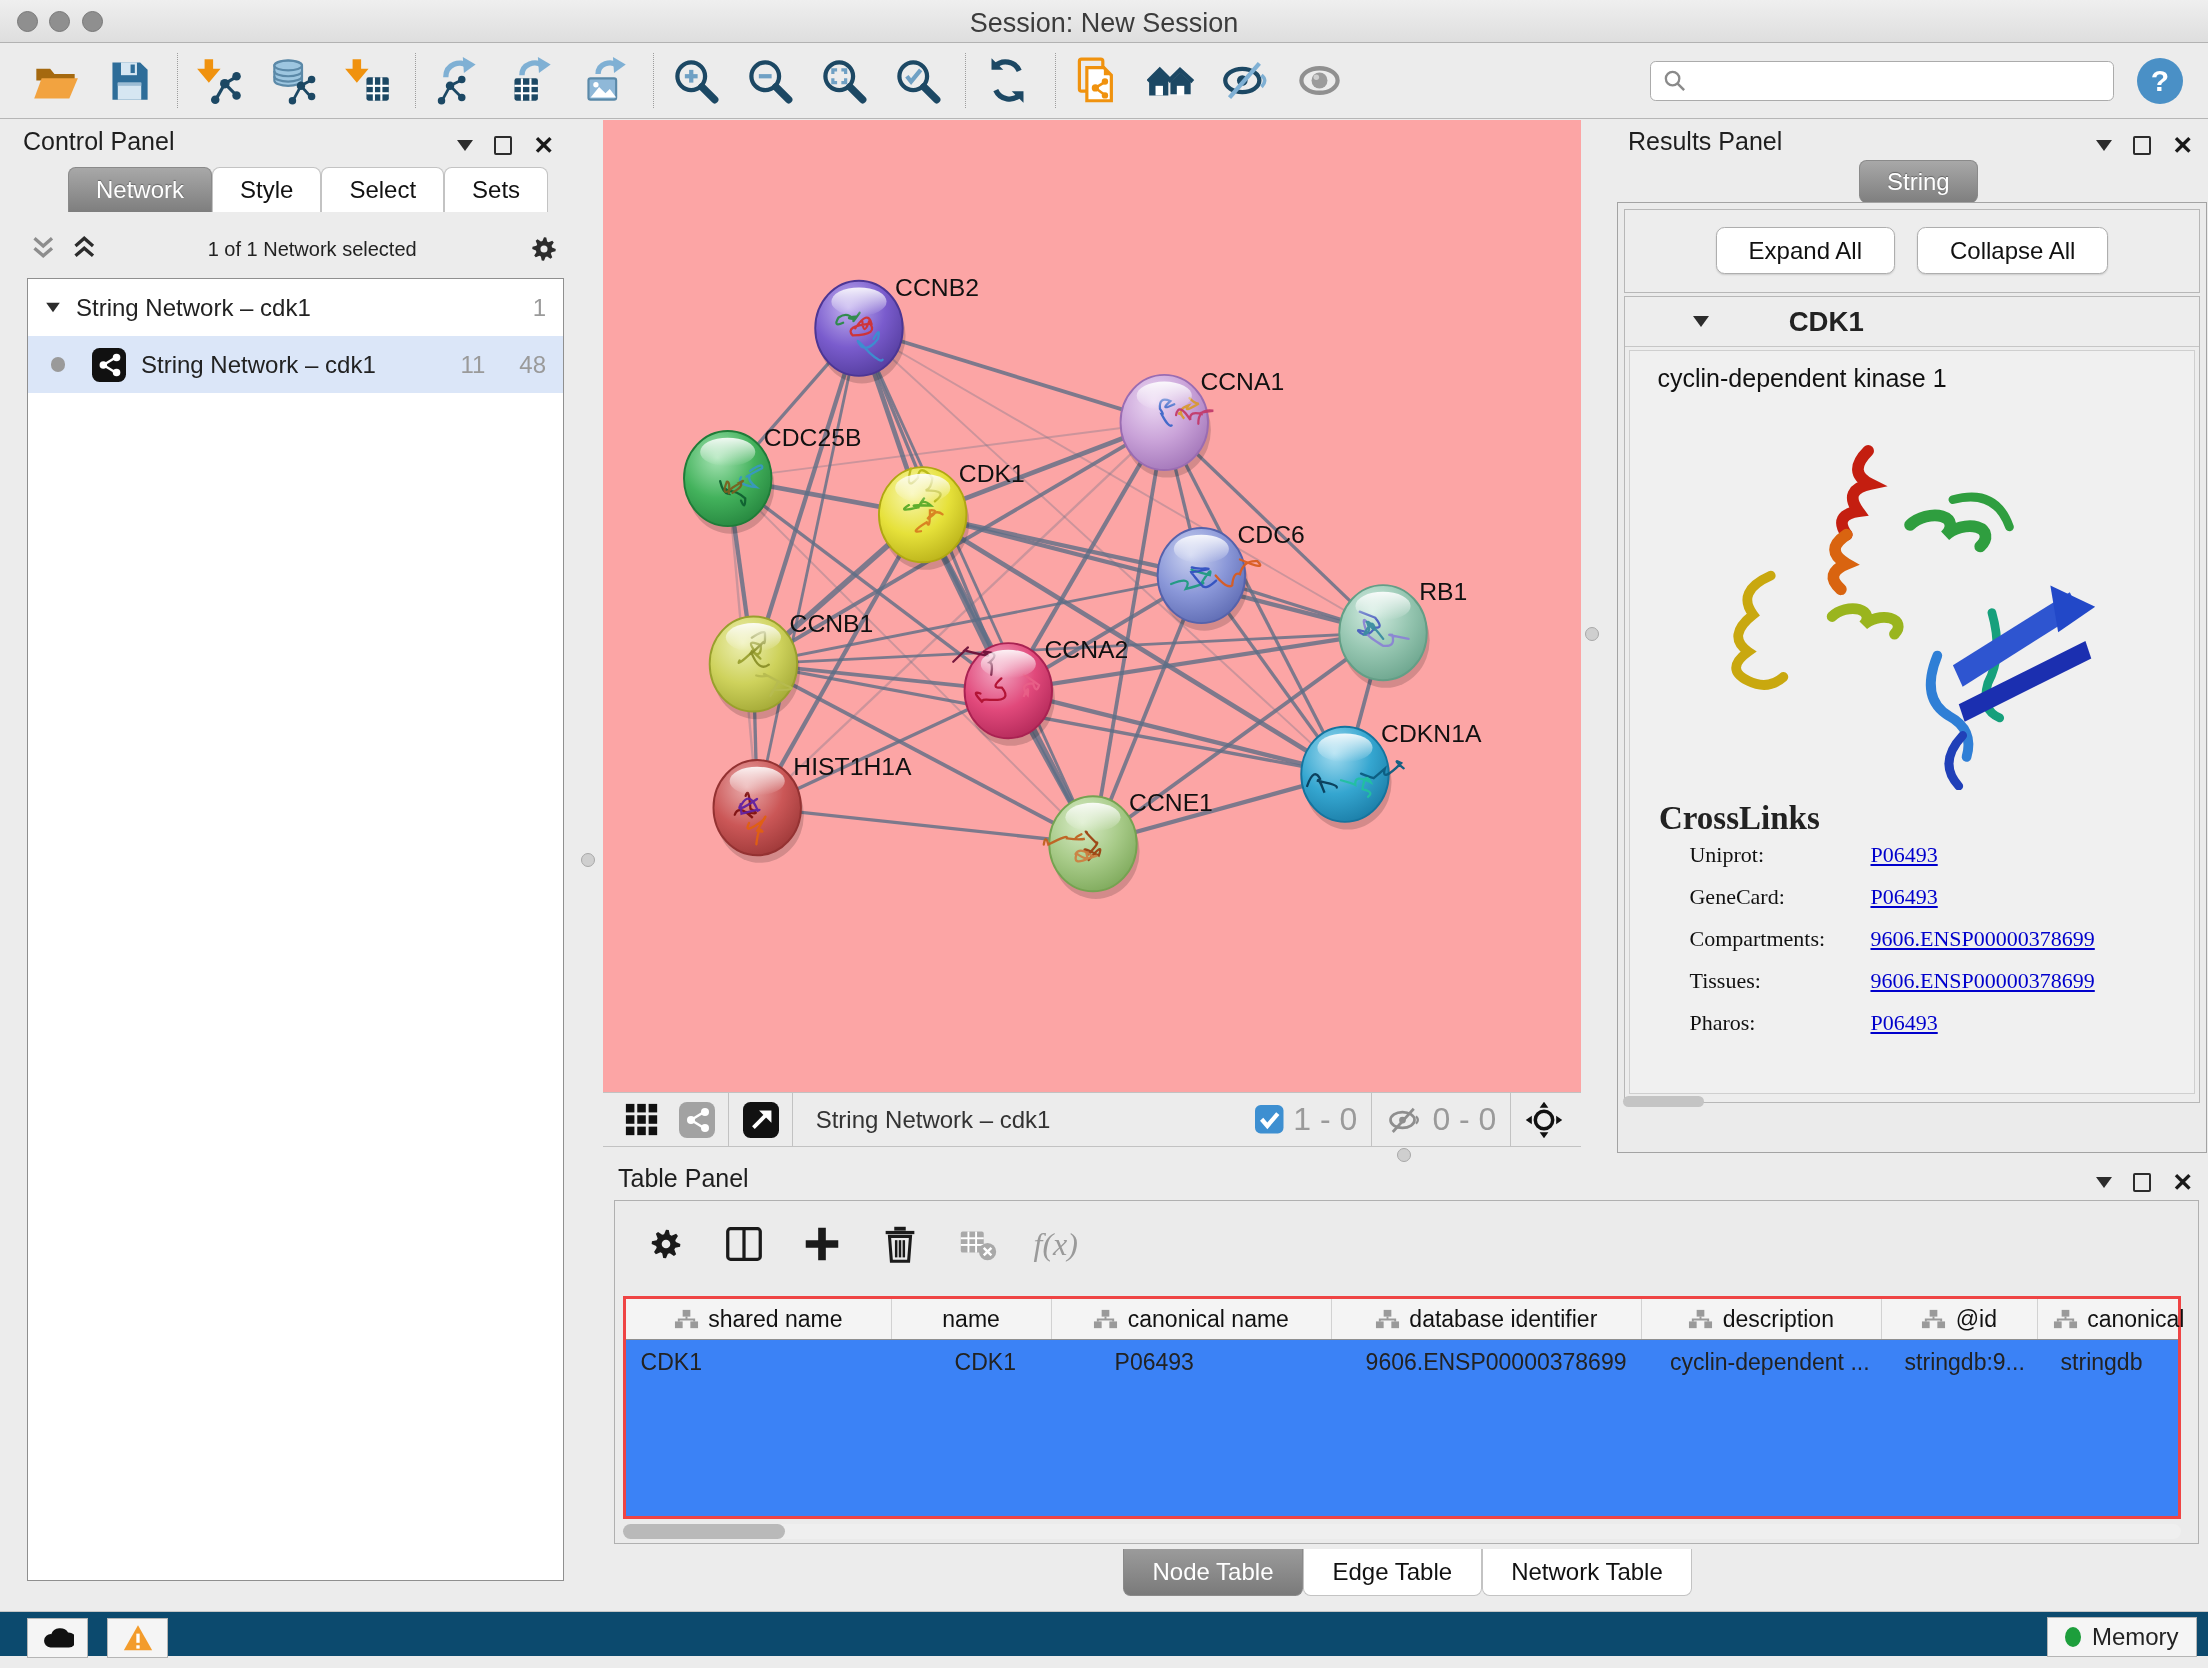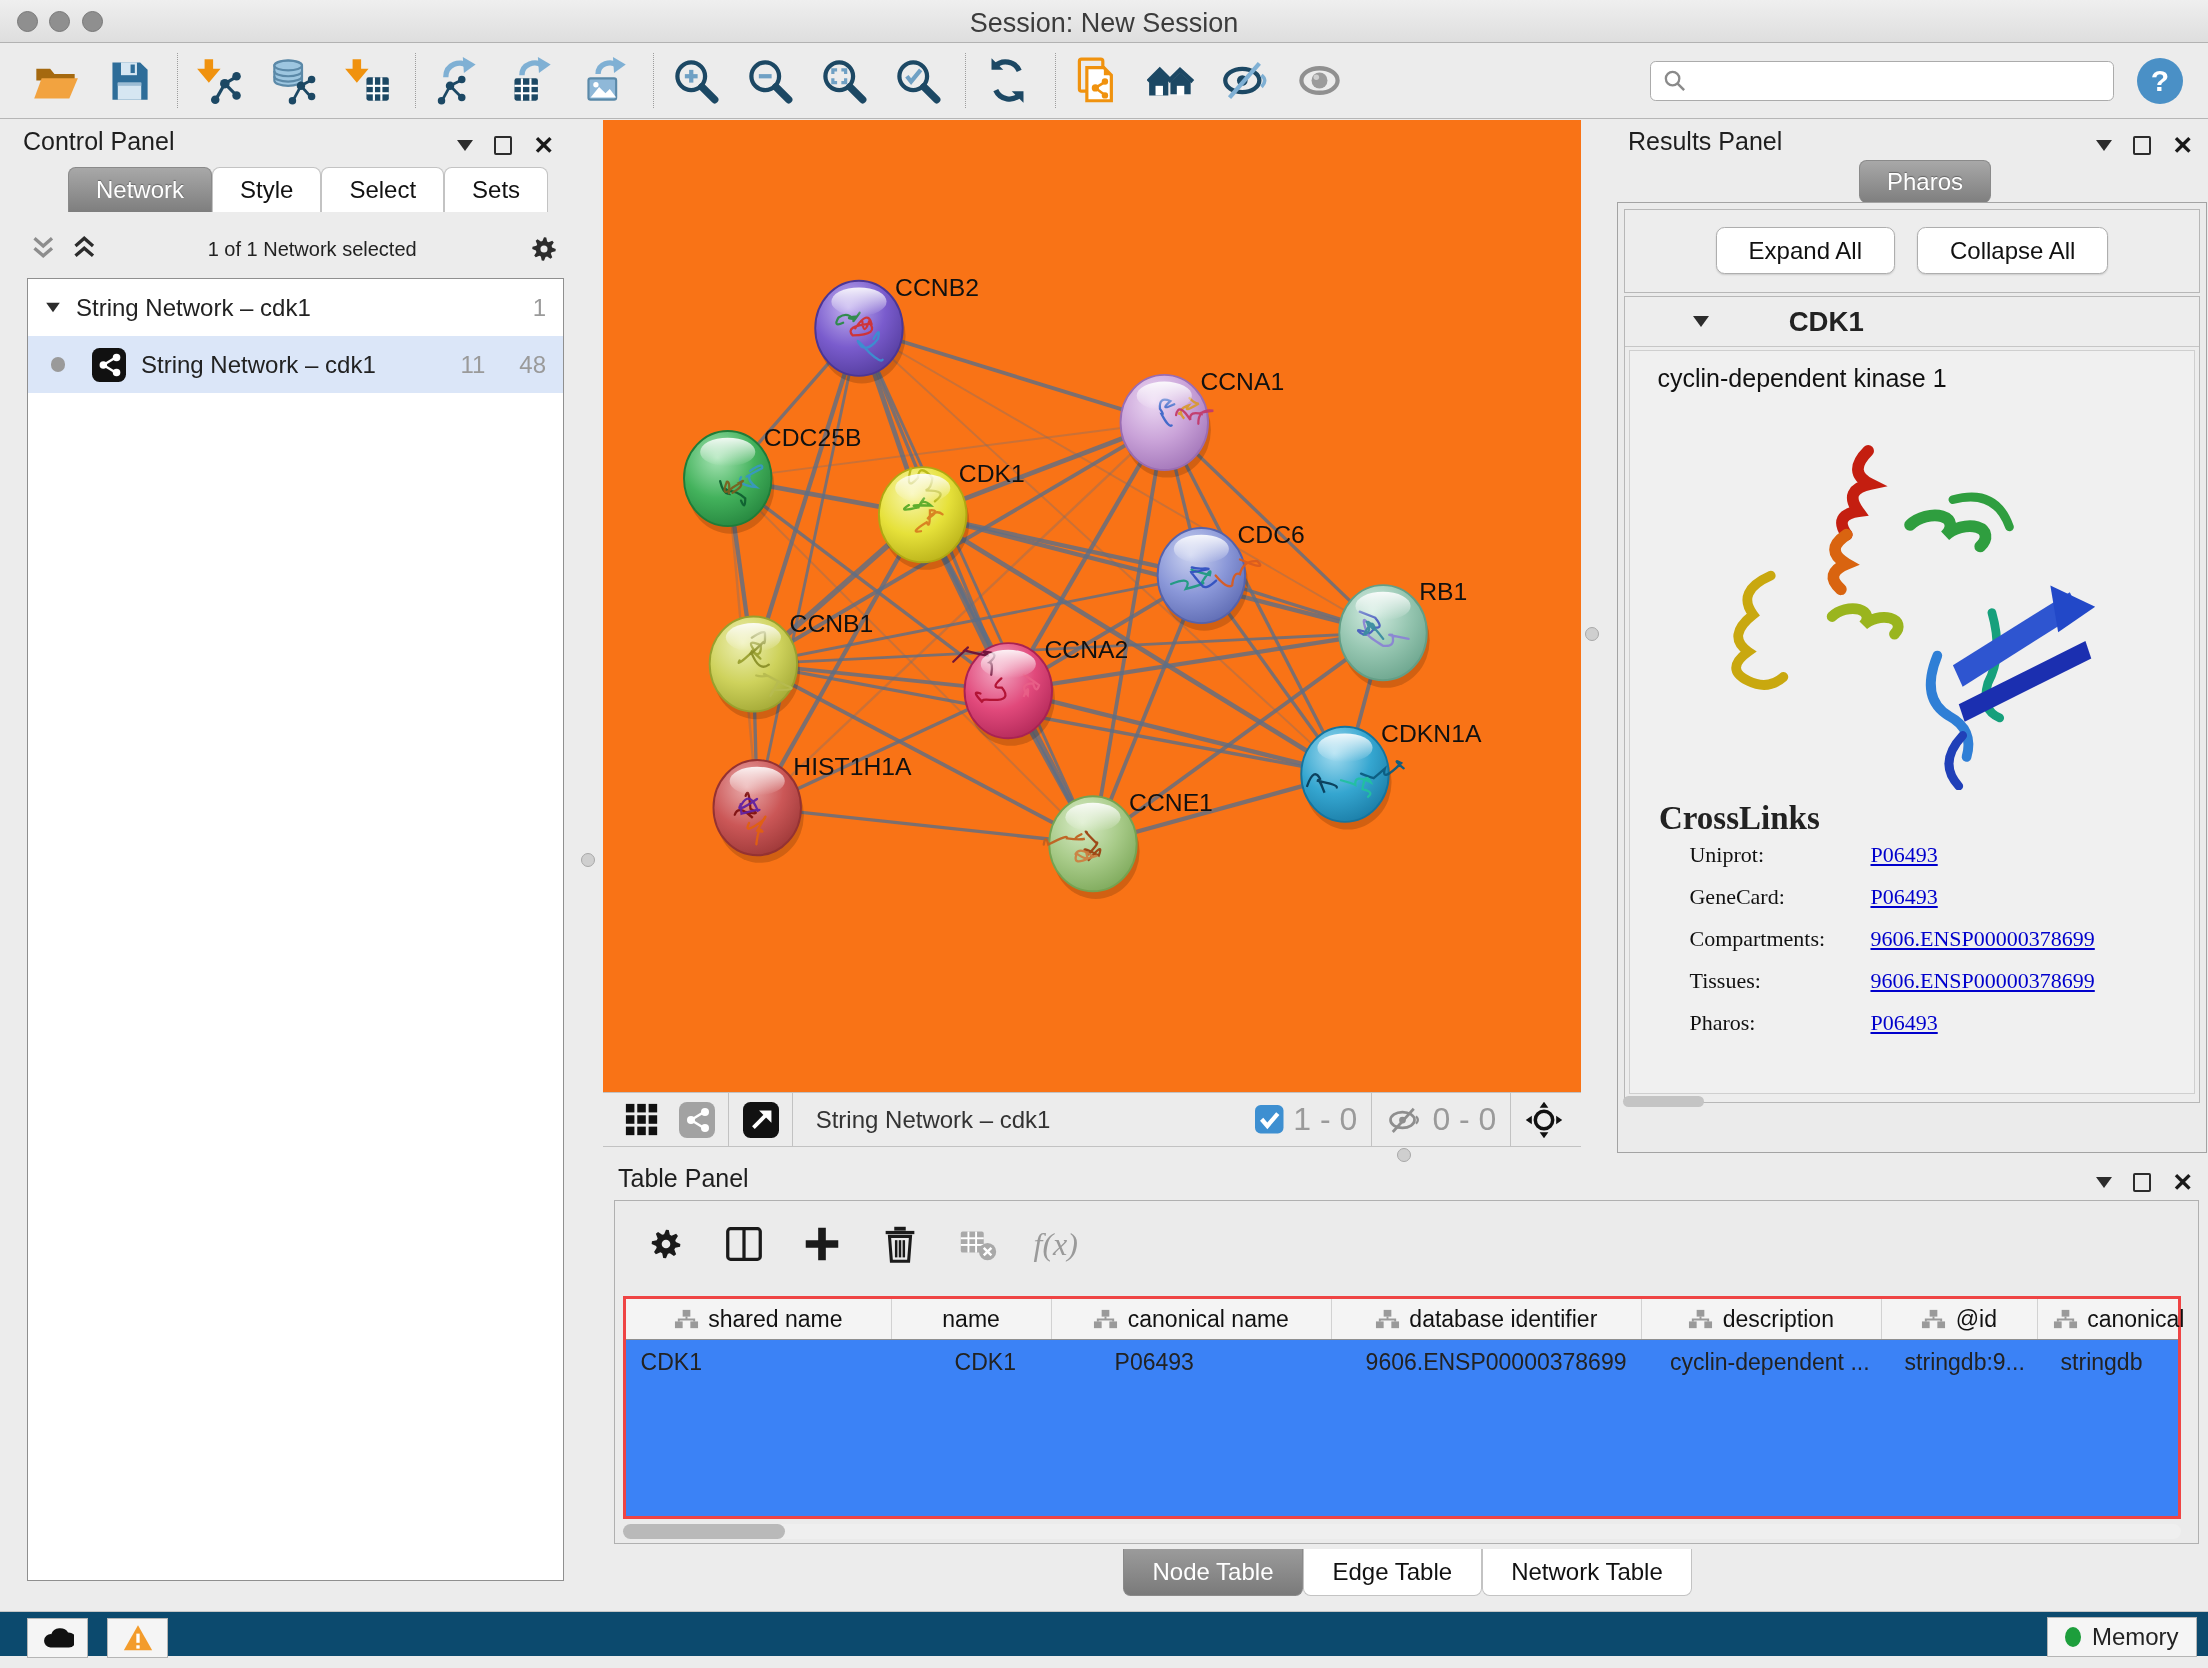--- a/index.html
+++ b/index.html
@@ -38,21 +38,21 @@
   .btab.sel{background:linear-gradient(#9b9b9b,#7a7a7a);color:#fff;border-color:#8a8a8a}
   
   .ctl-tabs{position:absolute;left:68px;top:167px;display:flex}
   .selrow{position:absolute;left:28.5px;top:226px;width:533px;height:46px;display:flex;align-items:center}
   .selrow .txt{flex:1;text-align:center;font-size:20px;color:#222}
   .listbox{position:absolute;left:27px;top:278px;width:535px;height:1301px;background:#fff;border:1.9px solid #8f8f8f}
   .trow{height:57px;display:flex;align-items:center;font-size:24px}
   .trow .cnt{color:#9a9a9a;margin-left:auto}
   .trow.selected{background:#dbe6f8}
   
-  .netcanvas{position:absolute;left:603px;top:120px;width:978px;height:972px;background:#f97316}
+  .netcanvas{position:absolute;left:603px;top:120px;width:978px;height:972px;background:#fca5a5}
   .netbar{position:absolute;left:603px;top:1092px;width:978px;height:53px;background:#ececec;
           border-top:1px solid #c2c2c2;border-bottom:1px solid #c2c2c2;display:flex;align-items:center}
   .netbar .vd{border-left:1px solid #c2c2c2;height:53px;margin:0 13.3px}
   .nettitle{font-size:24px;color:#333;margin-left:9.5px}
   .cntgray{font-size:32px;color:#9a9a9a;margin-left:9.5px}
   .splitdot{position:absolute;width:12.4px;height:12.4px;border-radius:50%;background:#cfcfcf;border:1px solid #a8a8a8}
   
   .stringtab{position:absolute;left:1859px;top:160px}
   .resbox{position:absolute;left:1617px;top:202px;width:588px;height:949px;background:#ebebeb;border:1.9px solid #a3a3a3}
   .expbox{position:absolute;left:5.7px;top:5.7px;right:5.7px;height:82px;background:#ededed;border:1.9px solid #b7b7b7;
@@ -638,21 +638,21 @@
     </div>
   </div>
 
   <div class="phead" style="left:1628px;top:127px">Results Panel</div>
   <div class="picons" style="left:2096px;top:133px">
     <div class="tri"></div>
     <div class="flt"></div>
     <div class="xic">✕</div>
   </div>
   <div class="stringtab">
-      <div class="tab sel" style="border-radius:7.6px;height:42px">Pharos</div>
+      <div class="tab sel" style="border-radius:7.6px;height:42px">String</div>
     </div>
   <div class="resbox">
     <div class="expbox">
       <button class="wbtn">Expand All</button>
       <button class="wbtn">Collapse All</button>
     </div>
     <div class="entry">
       <div class="entryhead">
         <div class="tri" style="margin-left:68px"></div>
         <span class="entryname">CDK1</span>

